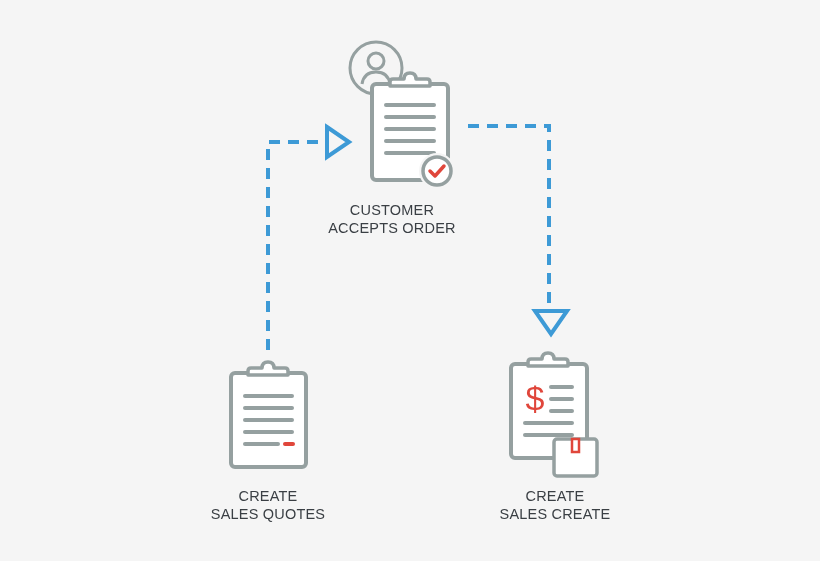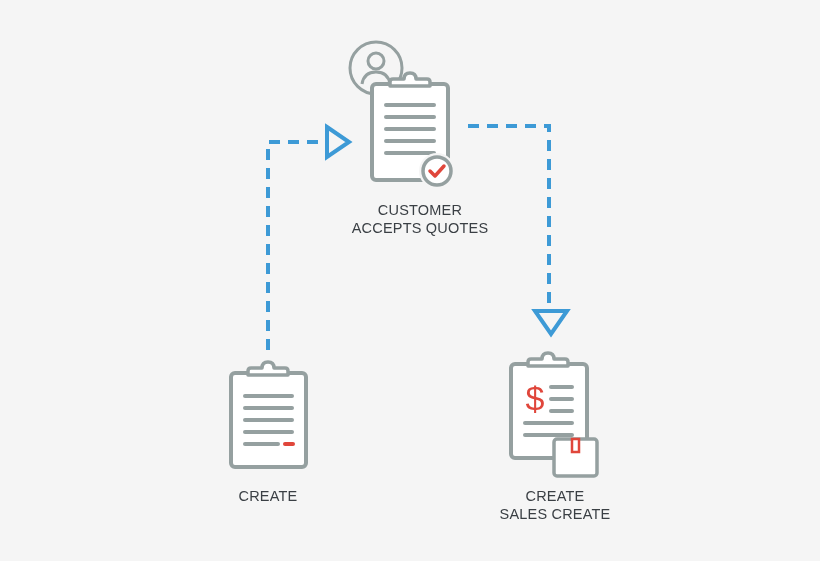--- a/index.html
+++ b/index.html
@@ -62,25 +62,26 @@
     <line x1="551" y1="399" x2="572" y2="399" stroke="#95a0a0" stroke-width="4" stroke-linecap="round"></line>
     <line x1="551" y1="411" x2="572" y2="411" stroke="#95a0a0" stroke-width="4" stroke-linecap="round"></line>
     <line x1="525" y1="423" x2="572" y2="423" stroke="#95a0a0" stroke-width="4" stroke-linecap="round"></line>
     <line x1="525" y1="435" x2="572" y2="435" stroke="#95a0a0" stroke-width="4" stroke-linecap="round"></line>
 
     <rect x="554" y="439" width="43" height="37" rx="3" fill="#ffffff" stroke="#95a0a0" stroke-width="3.5"></rect>
     <rect x="572" y="439" width="7" height="13" fill="#ffffff" stroke="#e0463b" stroke-width="2.5"></rect>
   </g>
 </svg>
 
-<div class="label" style="left:340px; top:201px; width:160px;">
+<div class="label" style="left:312px; top:201px; width:160px;">
   <div>CUSTOMER</div>
-  <div>ACCEPTS QUOTES</div>
+  <div>ACCEPTS ORDER</div>
 </div>
 
 <div class="label" style="left:188px; top:487px; width:160px;">
   <div>CREATE</div>
+  <div>SALES QUOTES</div>
 </div>
 
 <div class="label" style="left:475px; top:487px; width:160px;">
   <div>CREATE</div>
   <div>SALES CREATE</div>
 </div>
 
 </body></html>

